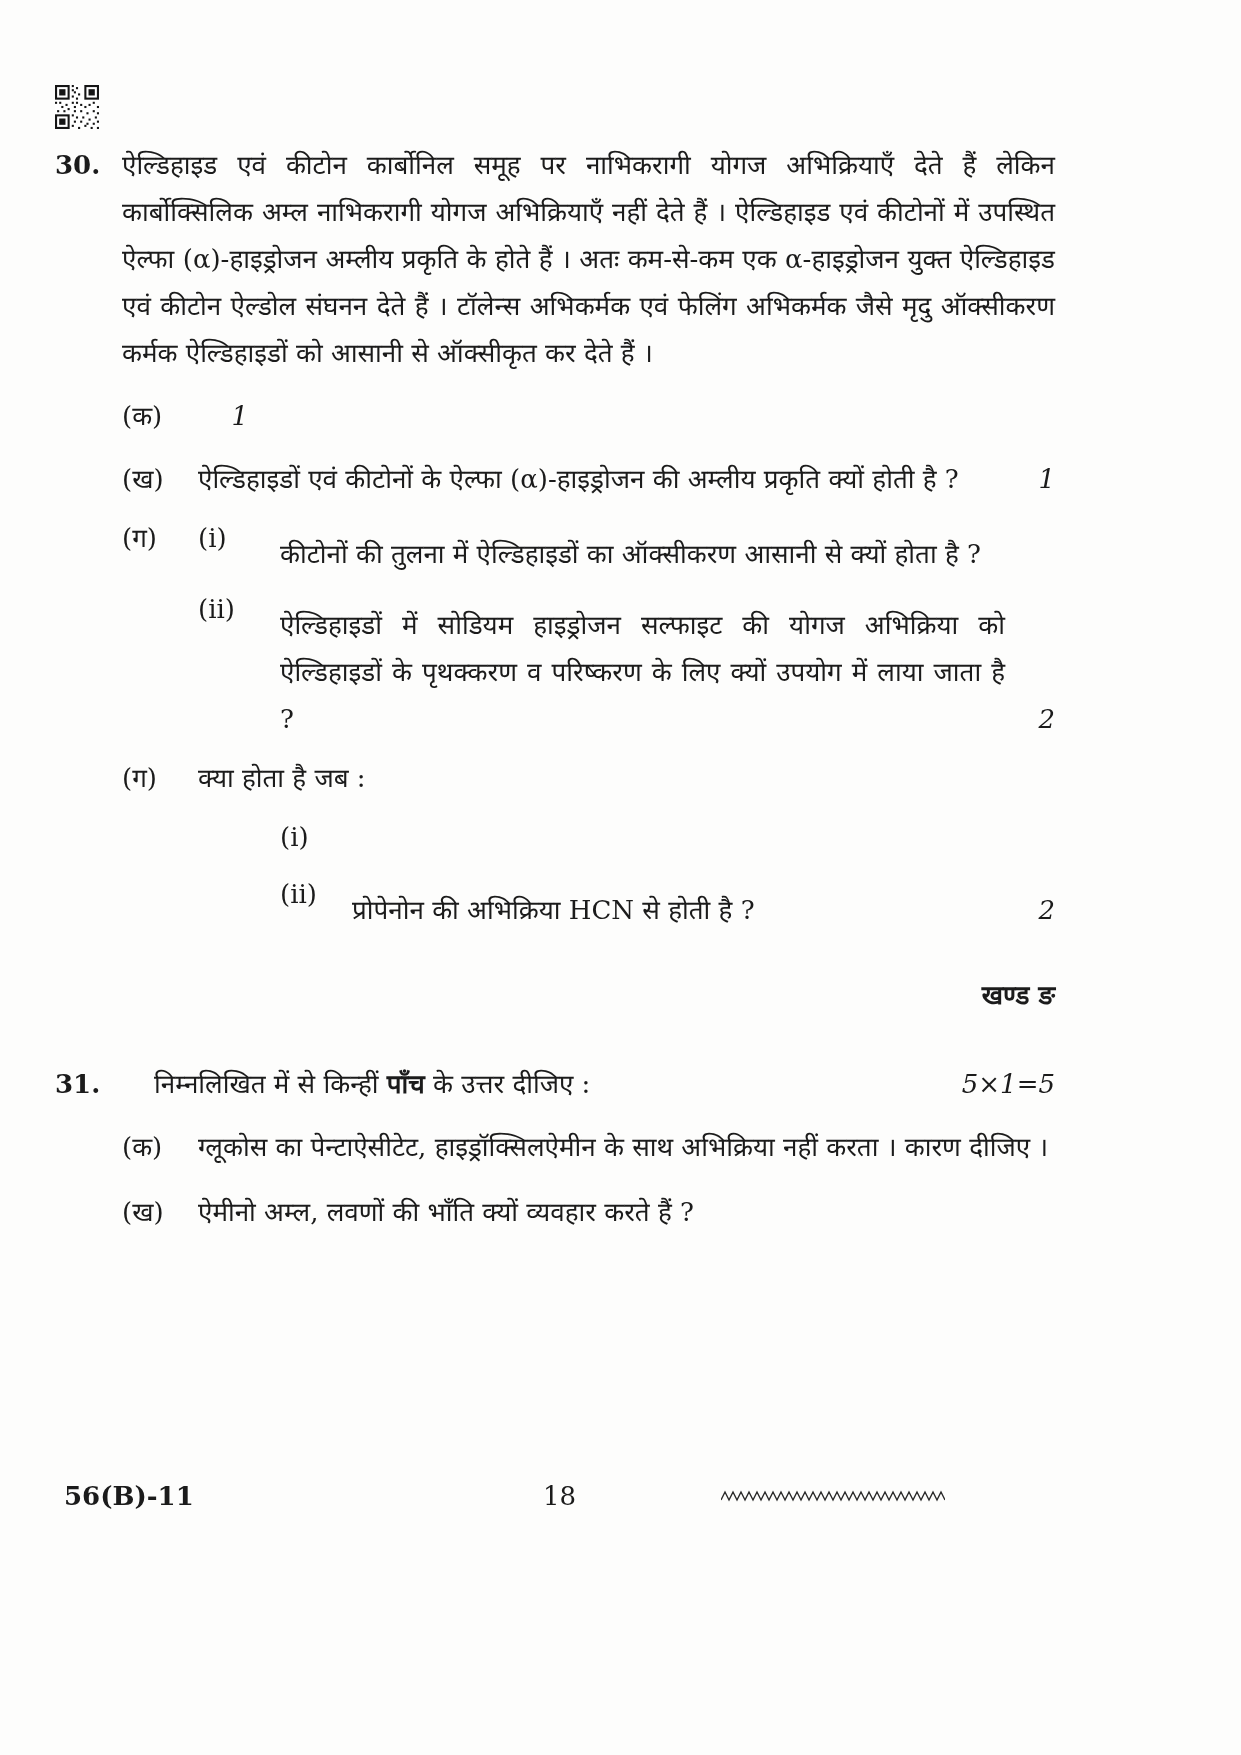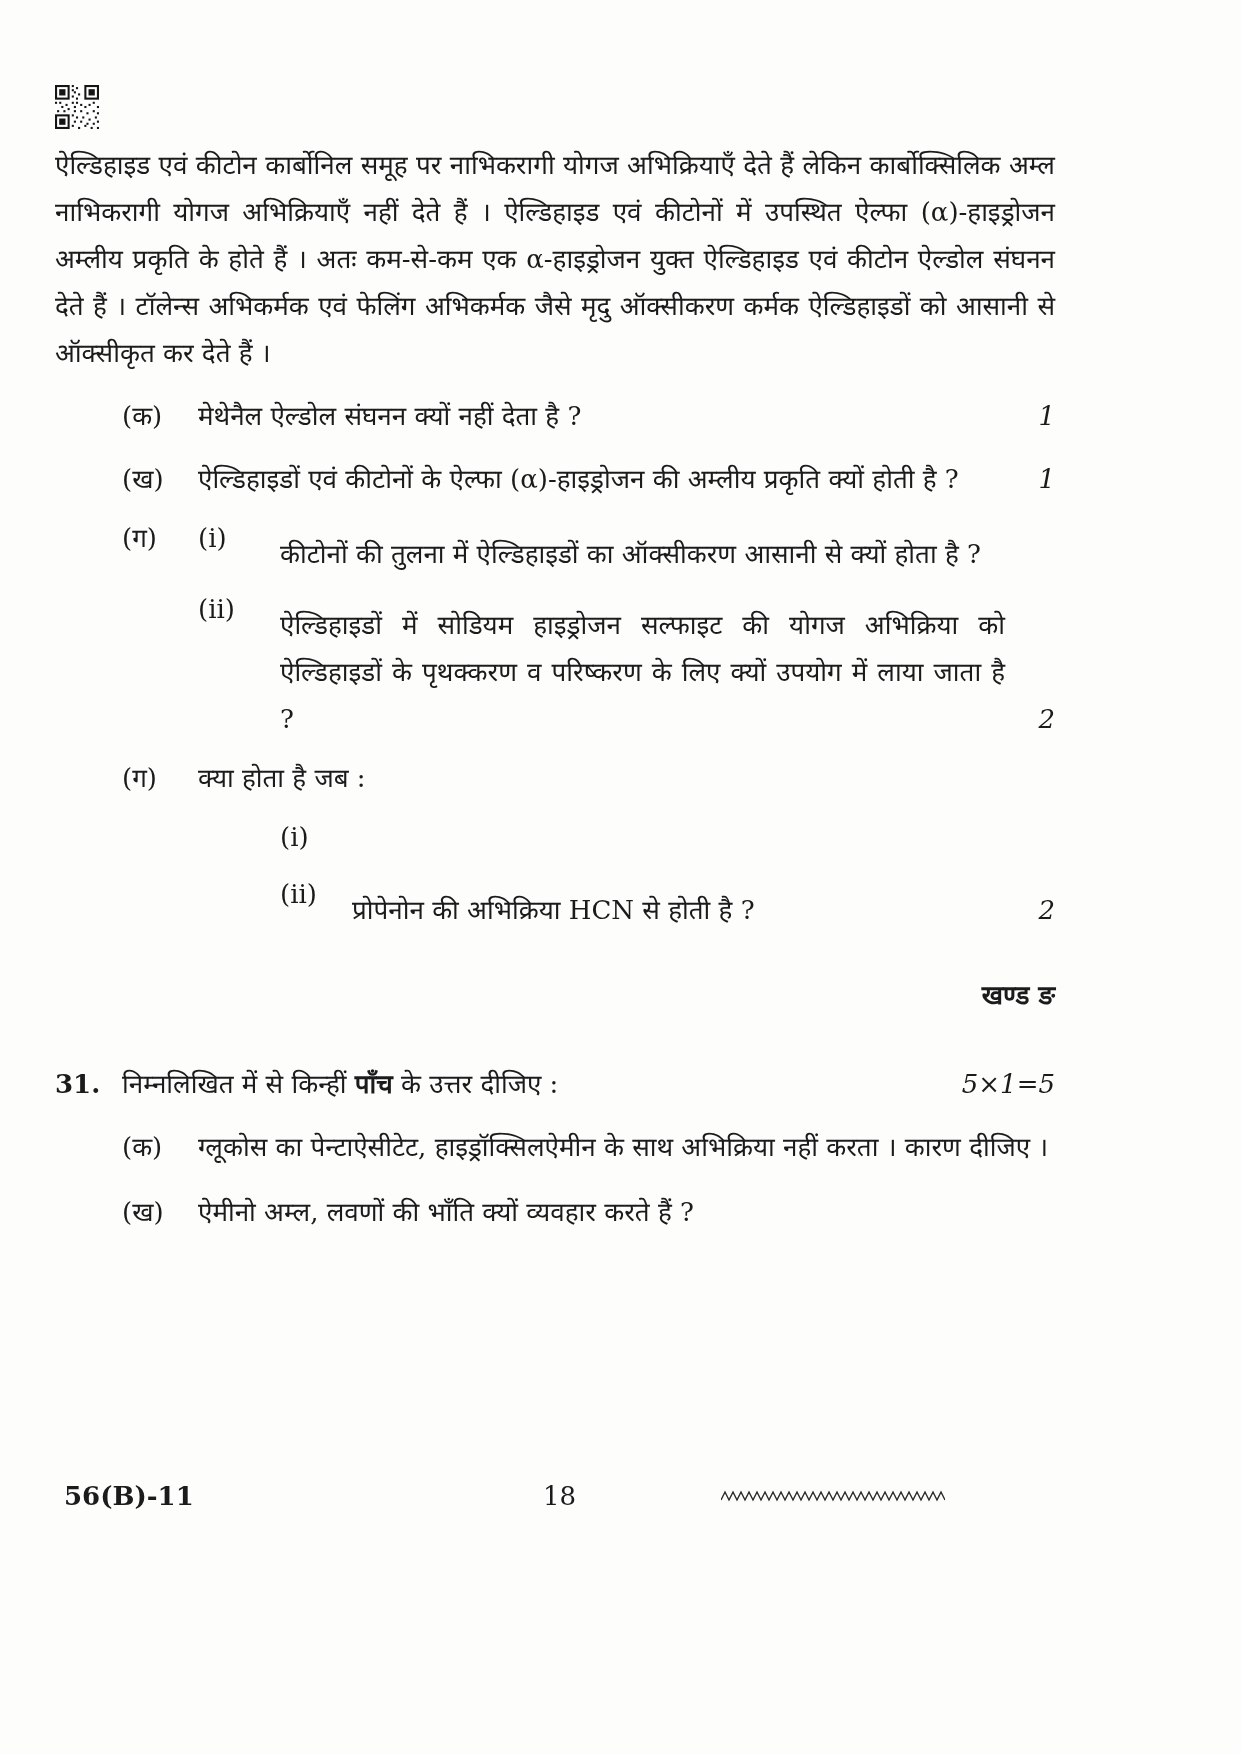--- a/index.html
+++ b/index.html
@@ -51,21 +51,21 @@
   .sbody { flex: 1 1 auto; min-width: 0; margin-top: 16px; }
   .jt { text-align: justify; }
   .or-row { padding-left: 345px; font-weight: bold; margin-top: 12px; }
   .section-title { text-align: right; font-weight: bold; margin-top: 38px; }
   .em-bi { font-weight: bold; }
   .mt16 { margin-top: 16px; }
   .mt12 { margin-top: 12px; }
   .mt10 { margin-top: 10px; }
   .mt8  { margin-top: 8px; }
   .mt18 { margin-top: 18px; }
-  .mt42 { margin-top: 42px; }
+  .mt42 { margin-top: 42px; gap: 32px; }
   .footer {
     position: absolute;
     left: 55px;
     right: 186px;
     top: 1473px;
     height: 47px;
     margin-left: 9px;
   }
   .fcode { position: absolute; left: 0; top: 0; font-weight: bold; }
   .fpage { position: absolute; left: 50%; top: 0; transform: translateX(-50%); }
@@ -135,26 +135,26 @@
           <rect x="14" y="19" width="1" height="1"></rect>
         <rect x="17" y="20" width="1" height="1"></rect>
           <rect x="20" y="20" width="1" height="1"></rect>
       </g>
     </svg>
   </div>
 
   <div class="content">
 
     <div class="row">
+      <div class="qnum">30.</div>
       <div class="qbody jt">ऐल्डिहाइड एवं कीटोन कार्बोनिल समूह पर नाभिकरागी योगज अभिक्रियाएँ देते हैं लेकिन कार्बोक्सिलिक अम्ल नाभिकरागी योगज अभिक्रियाएँ नहीं देते हैं । ऐल्डिहाइड एवं कीटोनों में उपस्थित ऐल्फा (α)-हाइड्रोजन अम्लीय प्रकृति के होते हैं । अतः कम-से-कम एक α-हाइड्रोजन युक्त ऐल्डिहाइड एवं कीटोन ऐल्डोल संघनन देते हैं । टॉलेन्स अभिकर्मक एवं फेलिंग अभिकर्मक जैसे मृदु ऑक्सीकरण कर्मक ऐल्डिहाइडों को आसानी से ऑक्सीकृत कर देते हैं ।</div>
     </div>
 
     <div class="part mt16">
       <div class="plabel">(क)</div>
-      <div class="pbody">मेथेनैल ऐल्डोल संघनन क्यों नहीं देता है ?</div>
       <div class="marks">1</div>
     </div>
 
     <div class="part mt16">
       <div class="plabel">(ख)</div>
       <div class="pbody jt">ऐल्डिहाइडों एवं कीटोनों के ऐल्फा (α)-हाइड्रोजन की अम्लीय प्रकृति क्यों होती है ?</div>
       <div class="marks">1</div>
     </div>
 
     <div class="part mt12">

